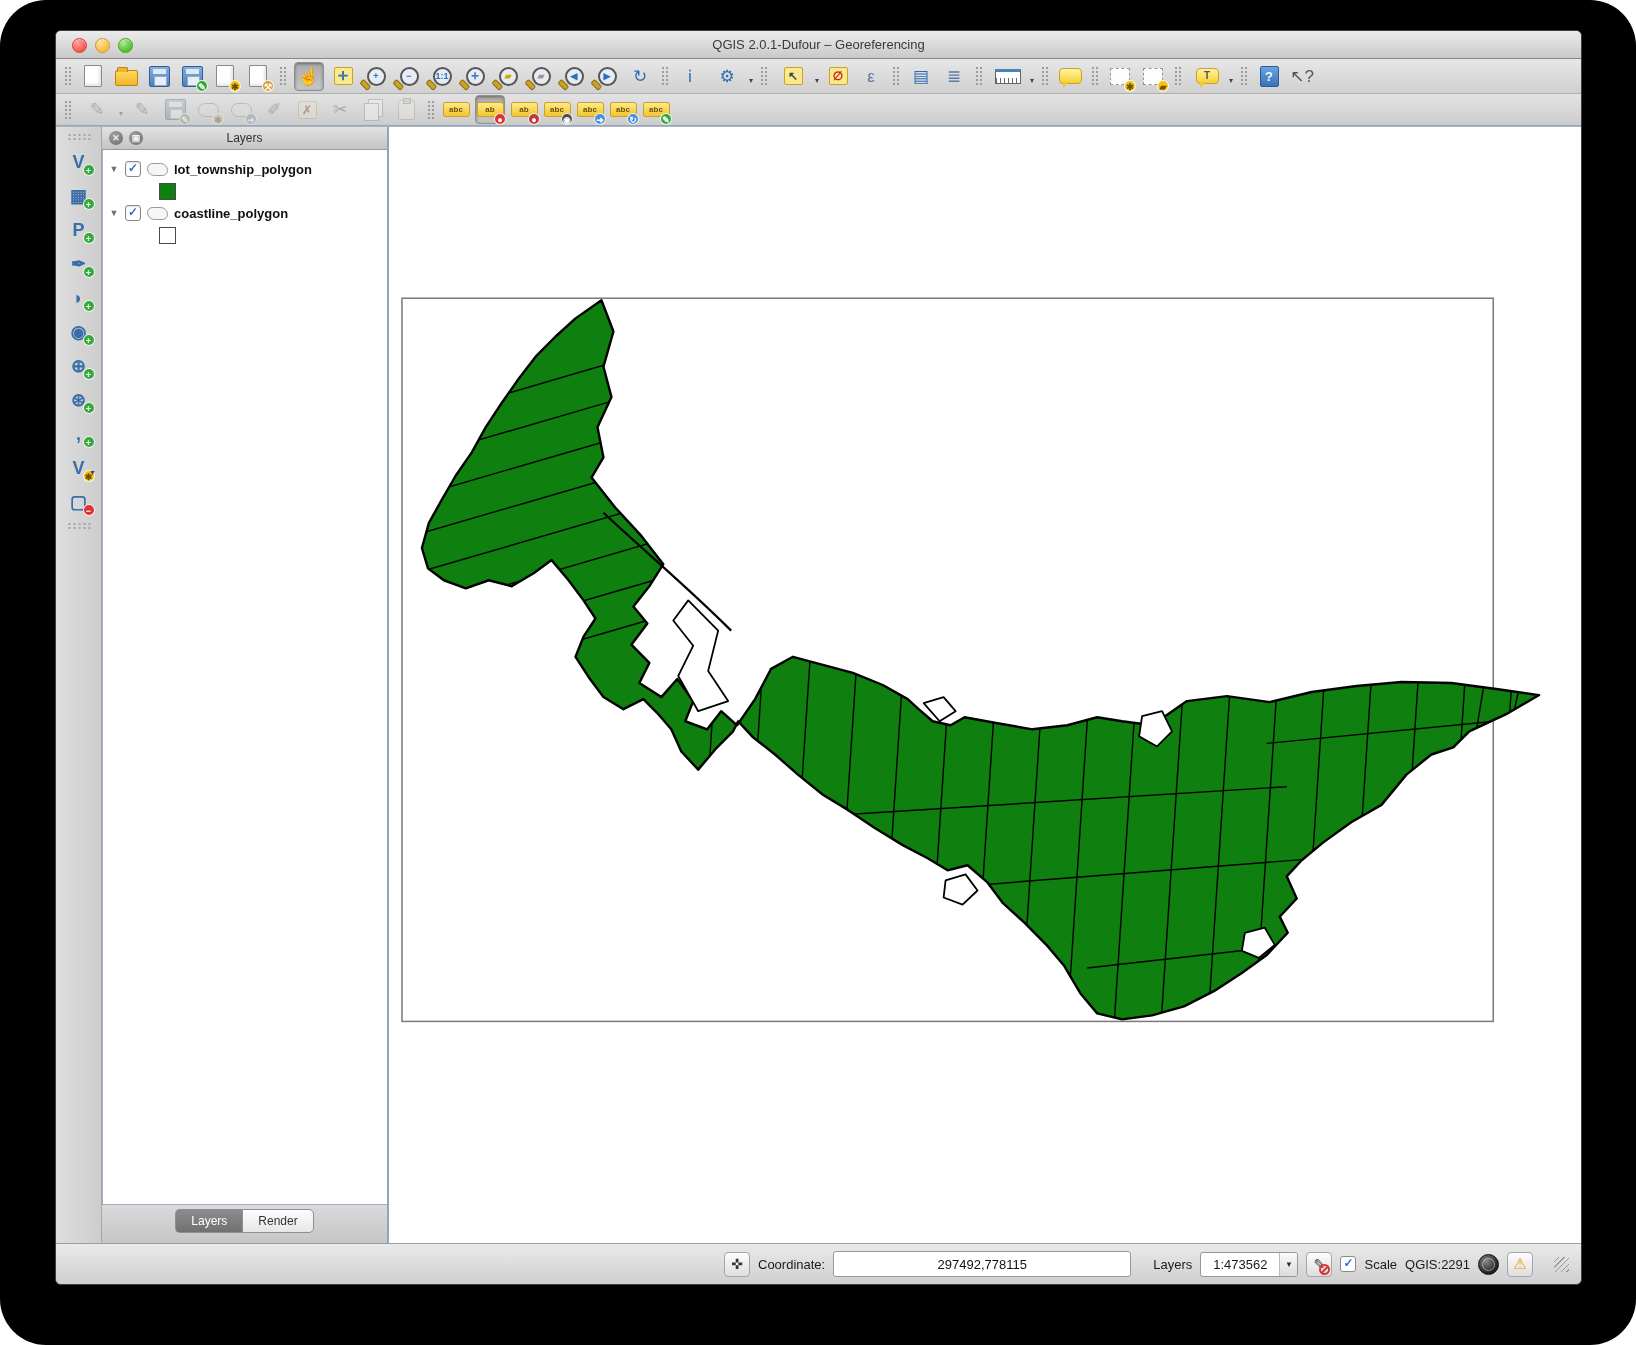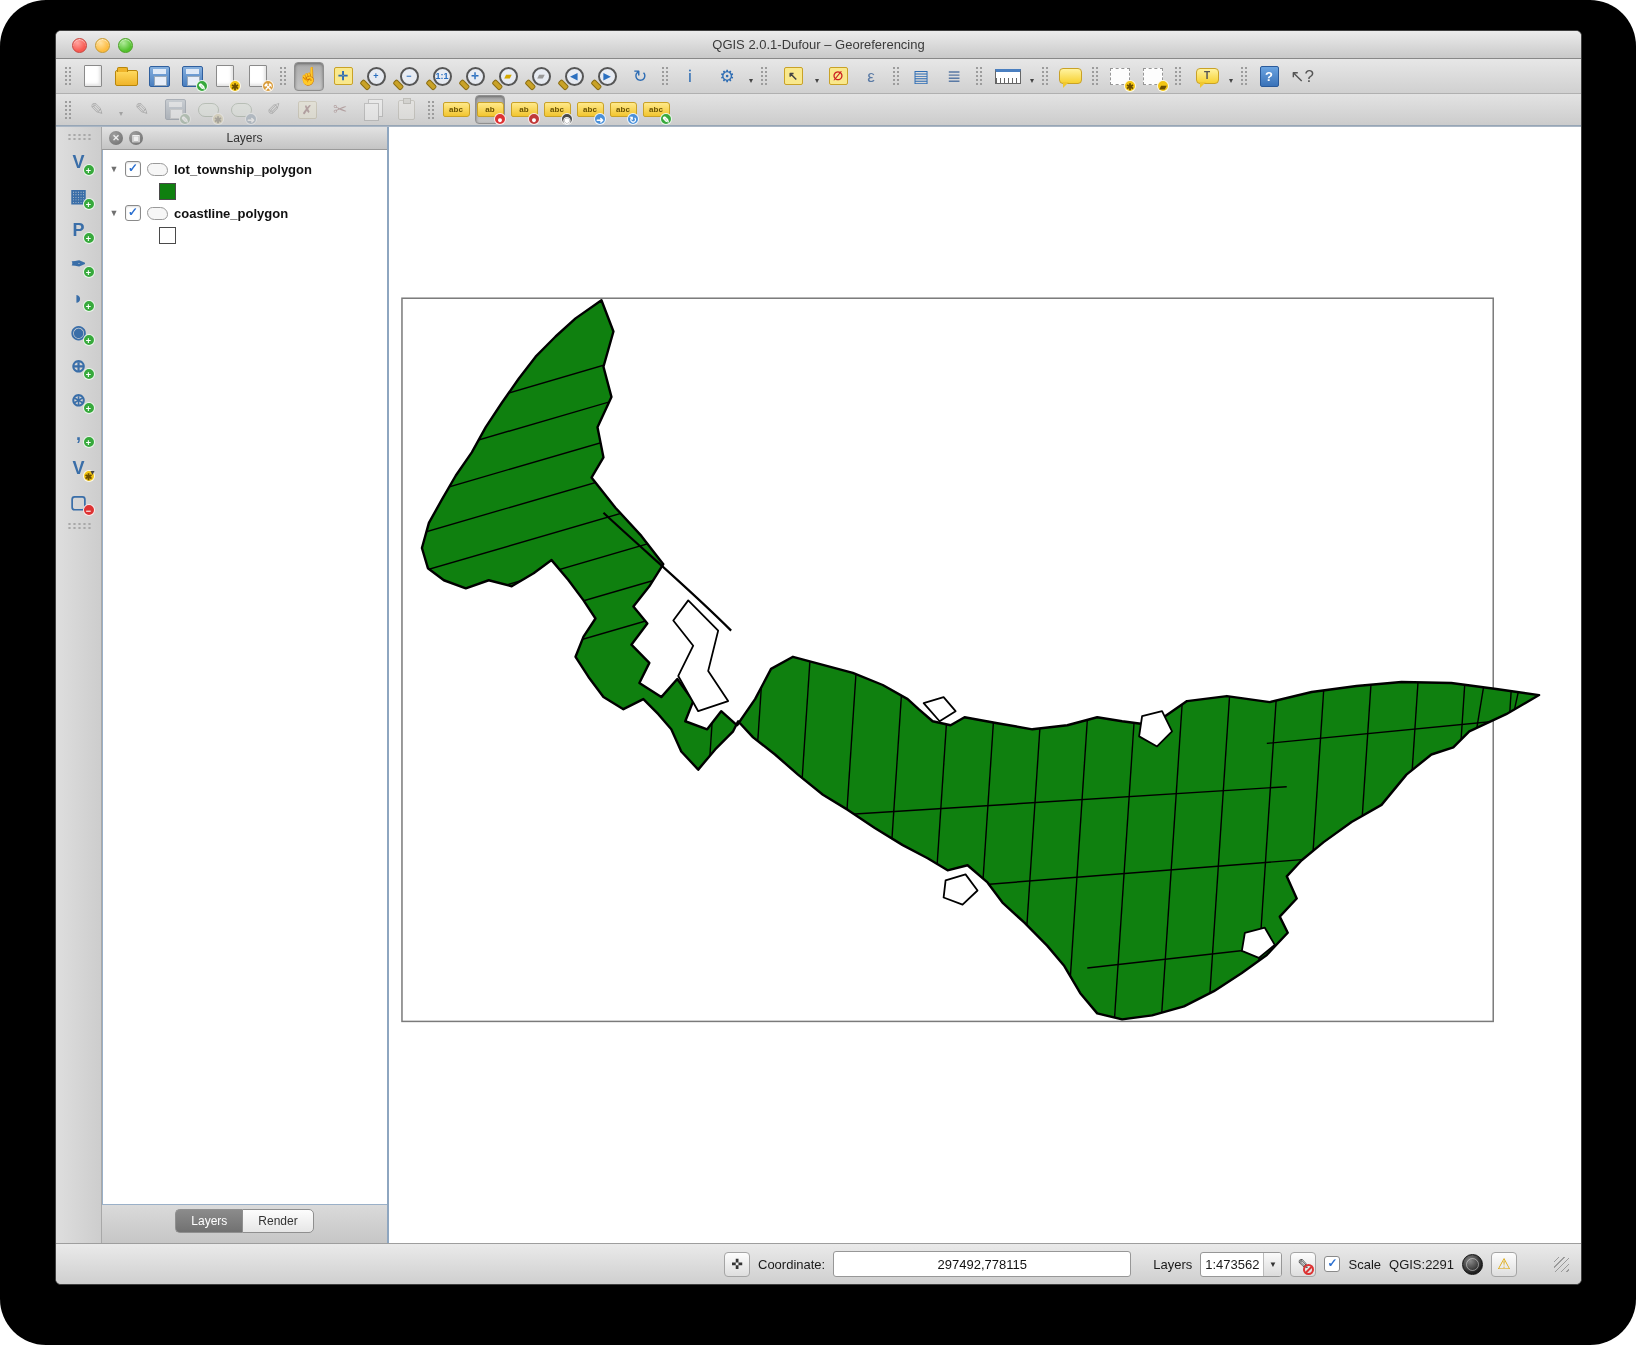--- a/index.html
+++ b/index.html
@@ -113,21 +113,21 @@
   
   .statusbar{height:40px;background:linear-gradient(#eaeaea,#cfcfcf);border-top:1px solid #9e9e9e;
              display:flex;align-items:center;gap:8px;padding:0 12px;font-size:13px;color:#1a1a1a;flex:none;}
   .sb-spacer{width:648px;flex:none;}
   .sb-btn{width:24px;height:23px;border:1px solid #a5a5a5;border-radius:4px;
           background:linear-gradient(#fdfdfd,#dedede);display:flex;align-items:center;justify-content:center;
           position:relative;flex:none;font-size:14px;color:#333;}
   .coord-input{width:292px;height:22px;text-align:center;font-size:13px;border:1px solid #979797;
                border-radius:3px;font-family:"Liberation Sans",sans-serif;color:#111;background:#fff;}
   .combo{display:flex;align-items:center;border:1px solid #979797;border-radius:3px;background:#fff;height:23px;overflow:hidden;}
-  .combo .val{padding:0 4px;font-size:13px;}
+  .combo .val{padding:0 12px;font-size:13px;}
   .combo .arrow{width:17px;height:100%;border-left:1px solid #bbb;display:flex;align-items:center;
                 justify-content:center;font-size:8px;color:#333;background:linear-gradient(#fafafa,#dcdcdc);}
   .no-badge{position:absolute;right:1px;bottom:1px;width:11px;height:11px;border:2px solid #d33;border-radius:50%;box-sizing:border-box;}
   .no-badge::after{content:"";position:absolute;left:-1px;top:3px;width:9px;height:2px;background:#d33;transform:rotate(-45deg);}
   .globe{width:19px;height:19px;border-radius:50%;border:1px solid #111;flex:none;
          background:radial-gradient(circle at 38% 32%,#8a8a8a,#1e1e1e 70%);position:relative;}
   .globe::after{content:"";position:absolute;inset:3px;border:1px solid rgba(255,255,255,.45);border-radius:50%;}
   .warn-glyph{color:#dba400;font-size:15px;}
   .grip{margin-left:auto;width:15px;height:15px;
         background:repeating-linear-gradient(135deg,transparent 0 3px,#9a9a9a 3px 4px);flex:none;}

